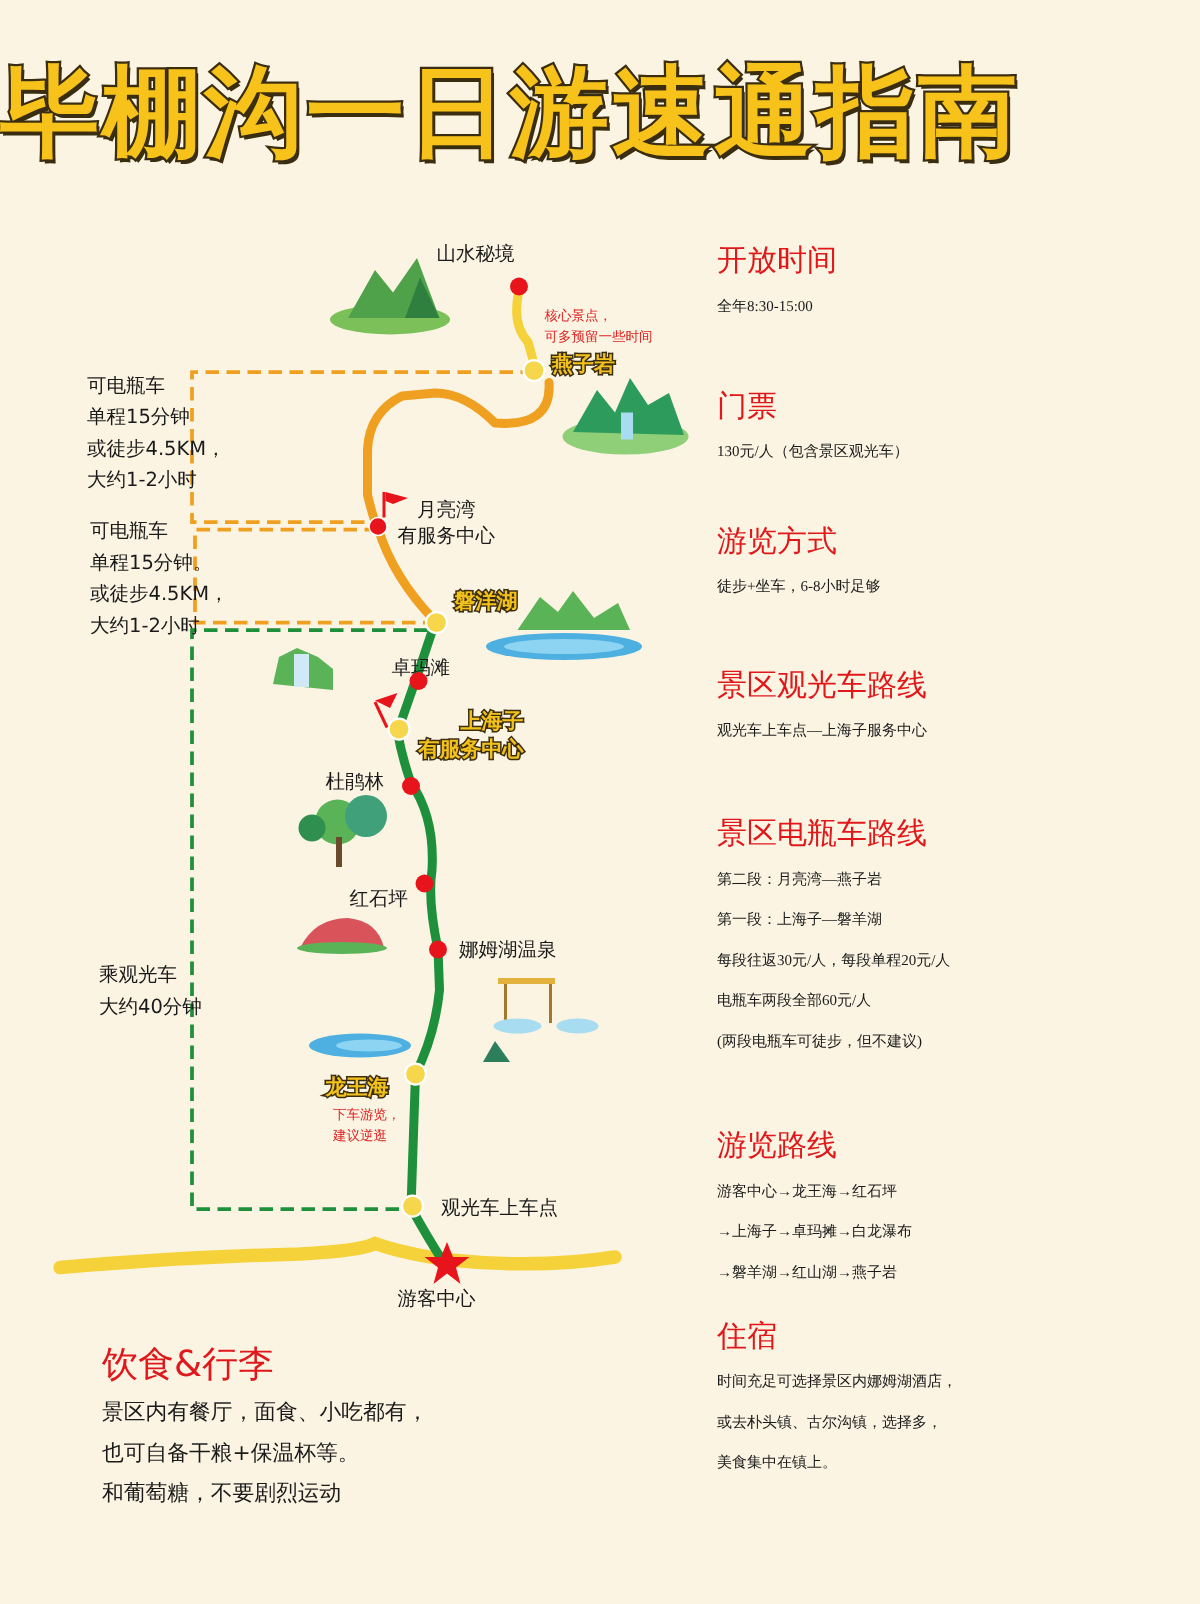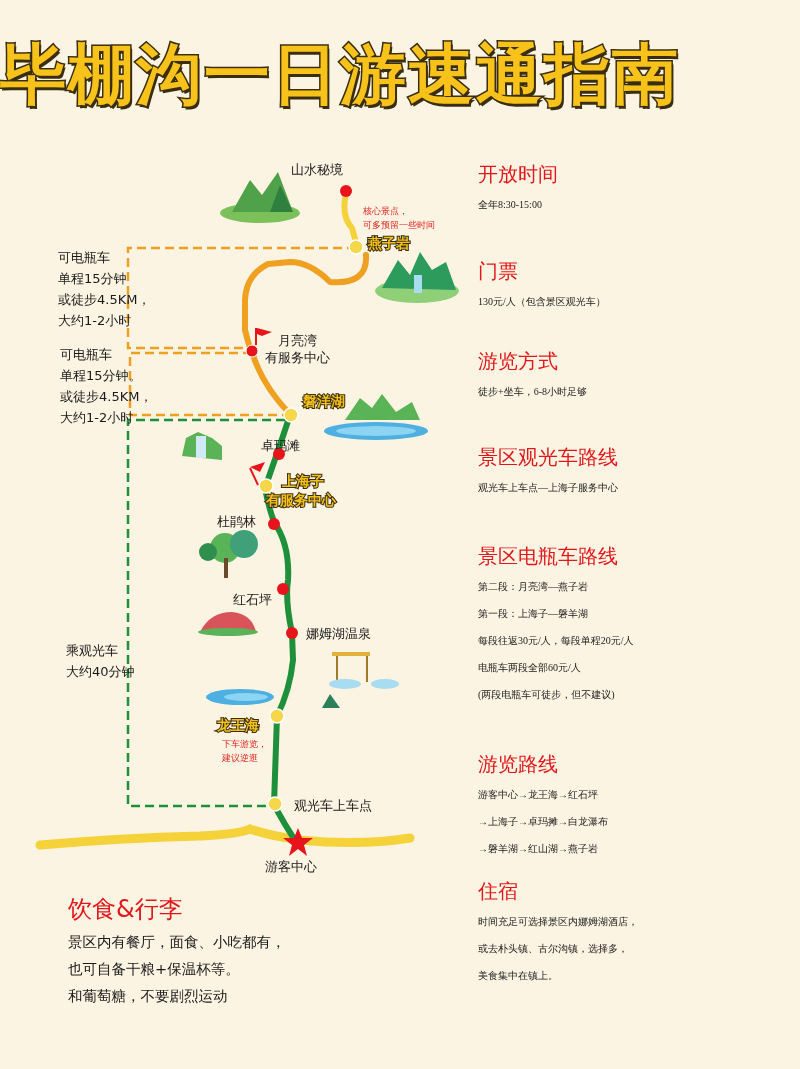--- a/index.html
+++ b/index.html
@@ -126,21 +126,21 @@
 <div class="lbl" style="left:291px;top:161px;">山水秘境</div>
 <div class="note" style="left:363px;top:205px;white-space:pre-line;">核心景点，
 可多预留一些时间</div>
 <div class="gold" style="left:368px;top:234px;">燕子岩</div>
 <div class="lbl" style="left:278px;top:332px;line-height:17px;">
   <div>月亮湾</div>
   <div style="margin-left:-13px;">有服务中心</div>
 </div>
 <div class="gold" style="left:303px;top:392px;">磐洋湖</div>
 <div class="lbl" style="left:229px;top:437px;margin-left:32px;">卓玛滩</div>
-<div class="gold" style="left:280px;top:472px;line-height:19px;text-align:left;">
+<div class="gold" style="left:293px;top:472px;line-height:19px;text-align:right;">
   <div style="margin-left:2px;">上海子</div>
   <div style="margin-left:-14px;">有服务中心</div>
 </div>
 <div class="lbl" style="left:217px;top:513px;">杜鹃林</div>
 <div class="lbl" style="left:233px;top:591px;">红石坪</div>
 <div class="lbl" style="left:306px;top:625px;">娜姆湖温泉</div>
 <div class="gold" style="left:217px;top:716px;">龙王海</div>
 <div class="note" style="left:222px;top:738px;white-space:pre-line;">下车游览，
 建议逆逛</div>
 <div class="lbl" style="left:294px;top:797px;">观光车上车点</div>

